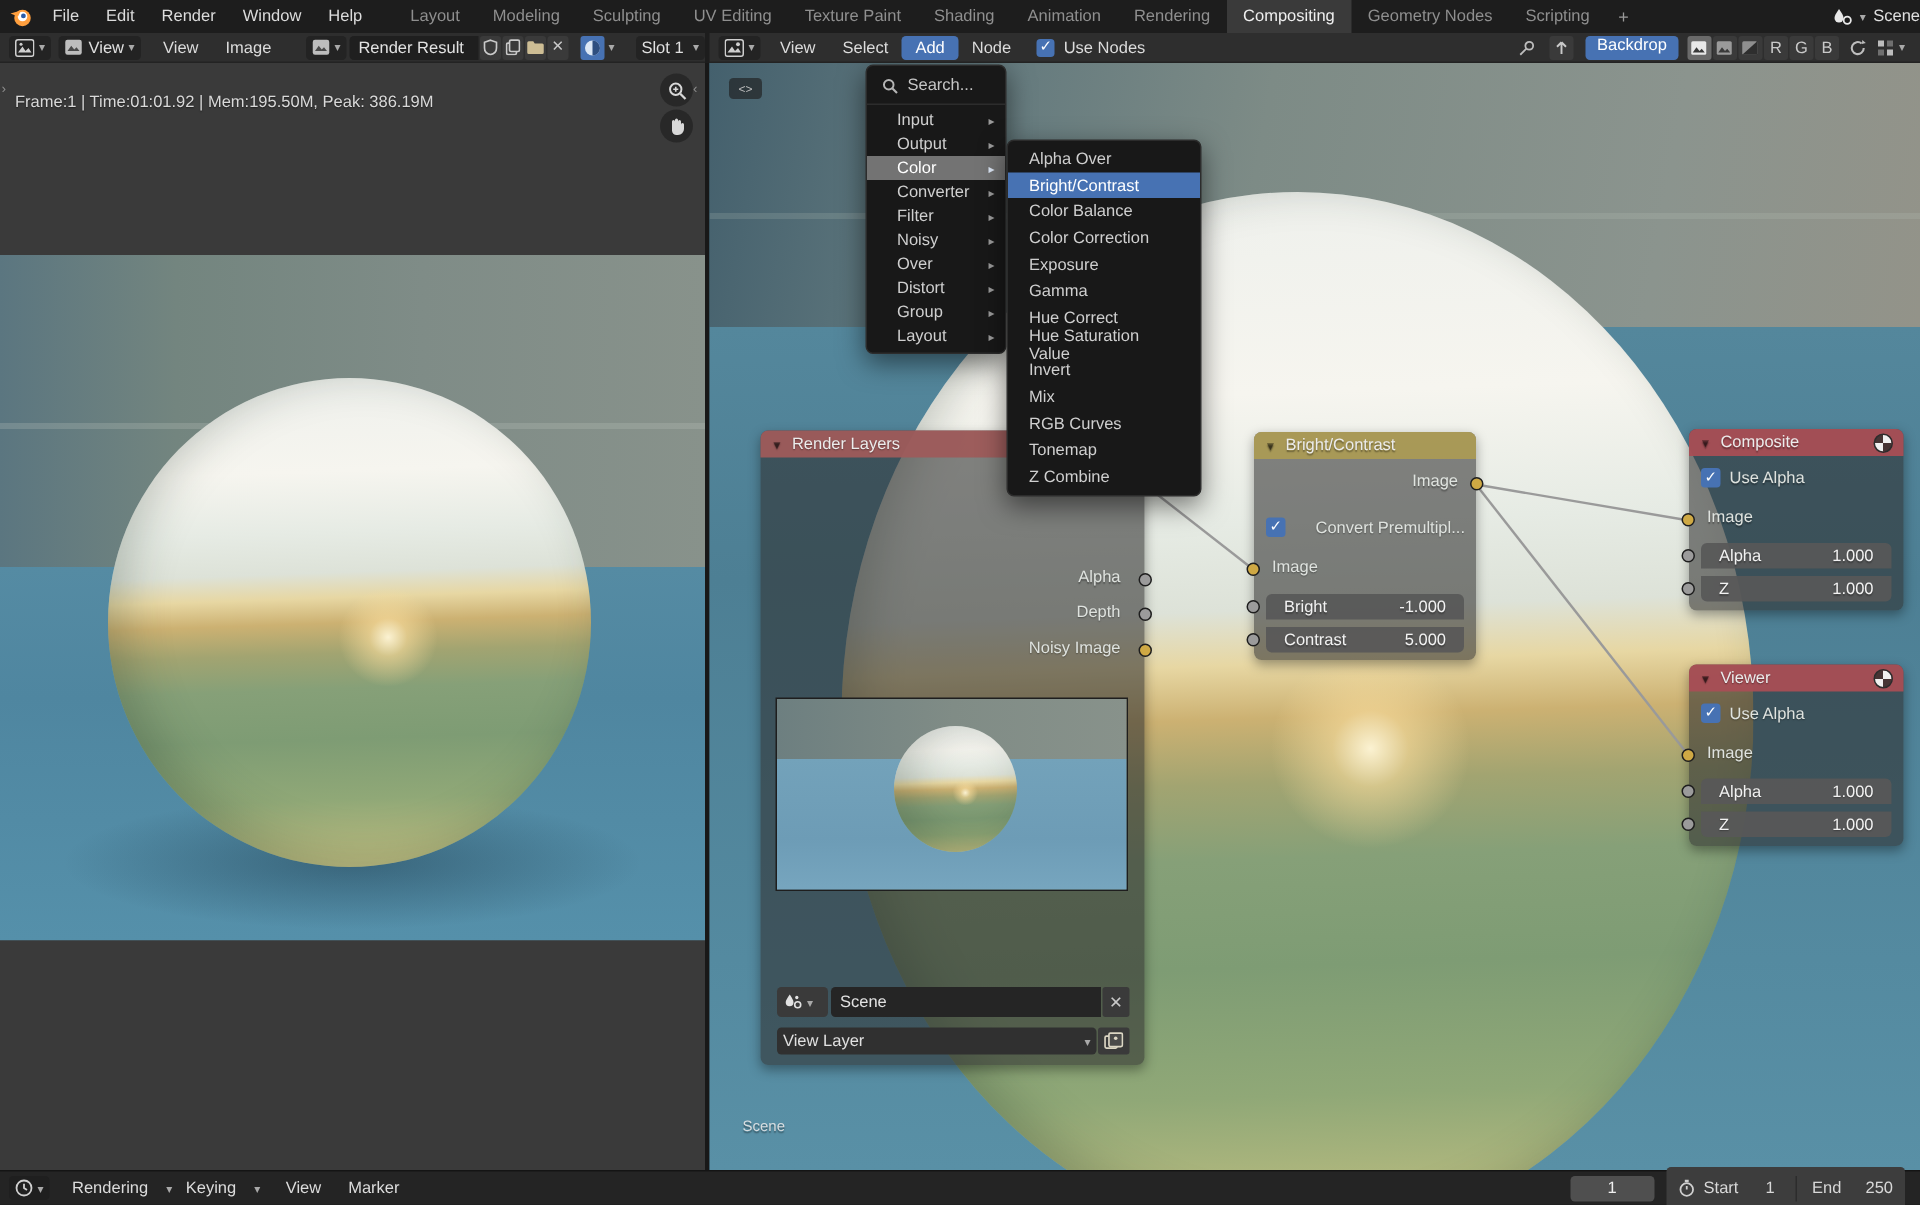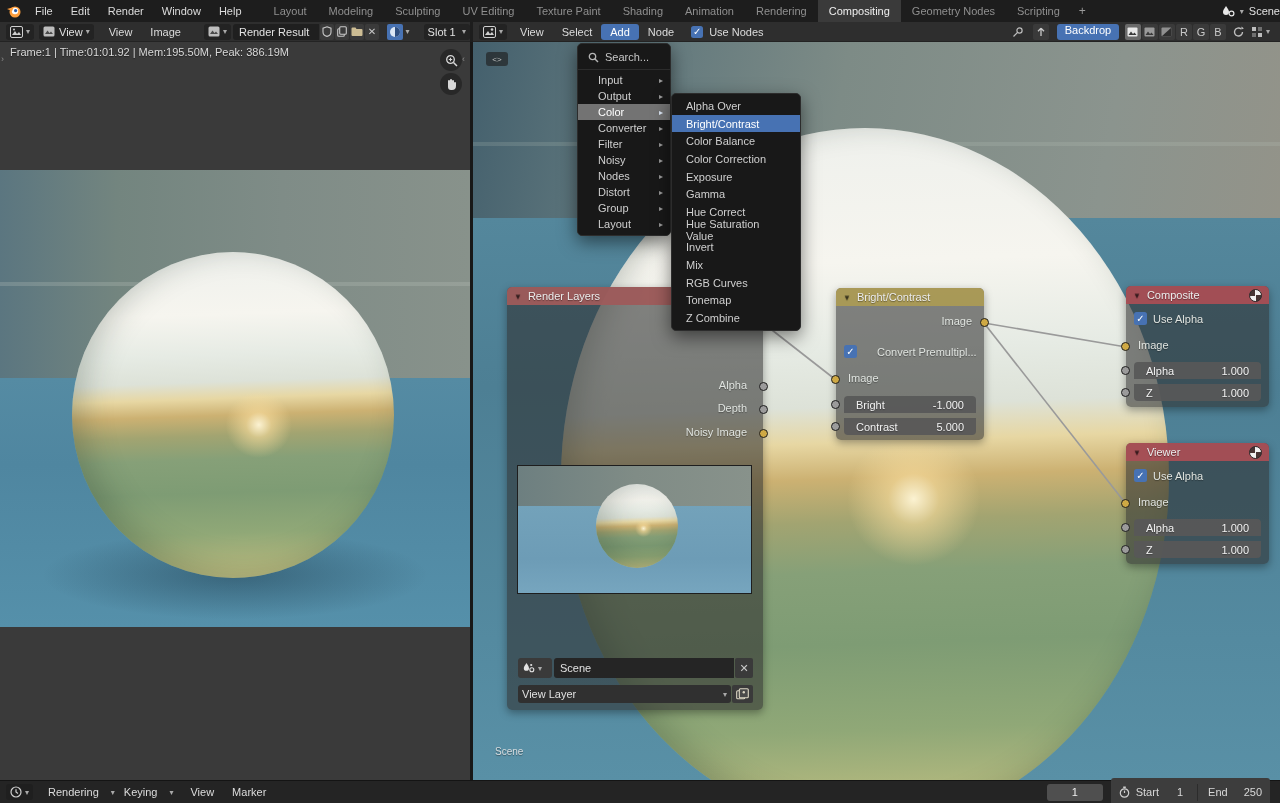--- a/index.html
+++ b/index.html
@@ -258,21 +258,21 @@
           <rect x="7" y="7" width="4" height="4" fill="#bdbdbd"></rect>
         </svg>
     </span>
     <span class="chev">▾</span>
   </div>
 </div>
 
 <div id="imgEditor" class="abs">
   <span class="cornerArrow abs" style="left:1px;top:12px">›</span>
   <span class="cornerArrow abs" style="left:462px;top:12px">‹</span>
-  <div class="abs" style="left:10px;top:4px;color:#d9d9d9;font-size:11px;text-shadow:0 1px 1px rgba(0,0,0,.5)">Frame:1 | Time:01:01.92 | Mem:195.50M, Peak: 386.19M</div>
+  <div class="abs" style="left:10px;top:20px;color:#d9d9d9;font-size:11px;text-shadow:0 1px 1px rgba(0,0,0,.5)">Frame:1 | Time:01:01.92 | Mem:195.50M, Peak: 386.19M</div>
 
   <div class="abs" style="left:0;top:128px;width:470px;height:457px;overflow:hidden">
     <div class="abs wallL" style="left:0;top:0;width:470px;height:208px"></div>
     <div class="abs" style="left:0;top:112px;width:470px;height:4px;background:rgba(190,200,190,.25)"></div>
     <div class="abs floorL" style="left:0;top:208px;width:470px;height:249px"></div>
     <div class="abs shadowEl" style="left:40px;top:360px;width:390px;height:90px"></div>
     <div class="abs sphere" style="left:72px;top:82px;width:322px;height:326px"></div>
   </div>
 
   <div class="navBtn abs" style="left:440px;top:7px">
@@ -463,21 +463,21 @@
       </div>
     <div class="mitem">
         <span>Filter</span>
         <span class="sub">▸</span>
       </div>
     <div class="mitem">
         <span>Noisy</span>
         <span class="sub">▸</span>
       </div>
     <div class="mitem">
-        <span>Nodes</span>
+        <span>Over</span>
         <span class="sub">▸</span>
       </div>
     <div class="mitem">
         <span>Distort</span>
         <span class="sub">▸</span>
       </div>
     <div class="mitem">
         <span>Group</span>
         <span class="sub">▸</span>
       </div>

